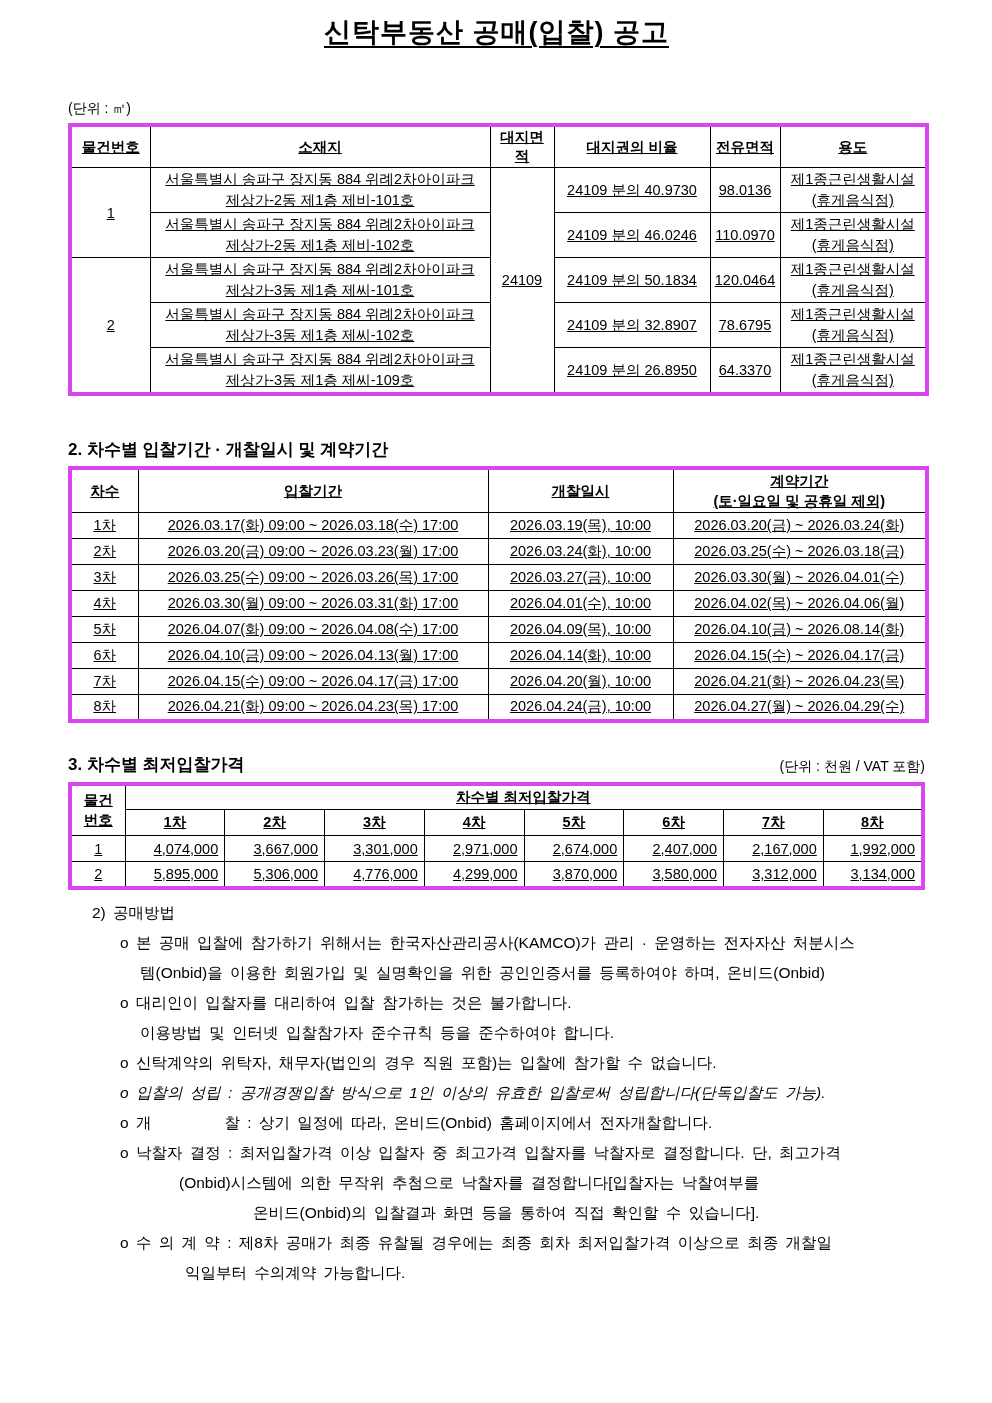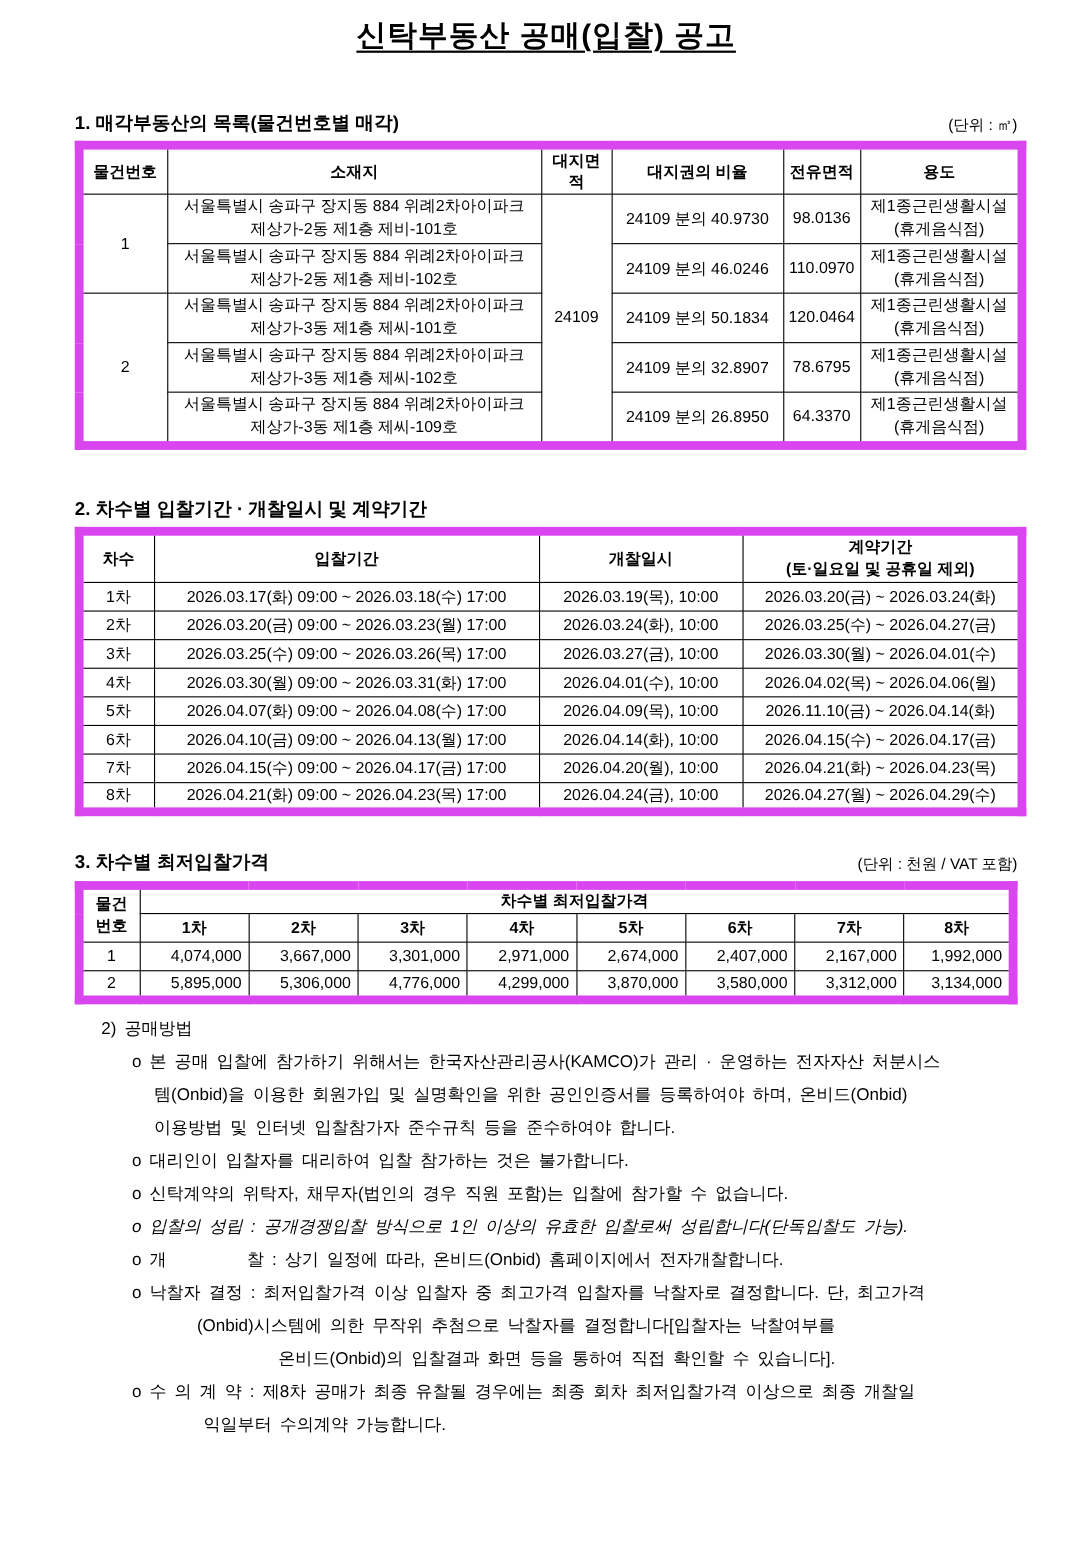--- a/index.html
+++ b/index.html
@@ -10,21 +10,21 @@
   }
   .content{width:857px;margin-left:68px;}
   .doc-title{
     text-align:center;font-size:27px;font-weight:bold;
     margin:14px 0 50px 0;letter-spacing:1px;
   }
   .doc-title span{text-decoration:underline;text-underline-offset:5px;text-decoration-thickness:2px;}
   .sec-head-row{display:flex;justify-content:space-between;align-items:flex-end;margin-bottom:5px;}
   .sec-title{font-size:17px;font-weight:bold;white-space:pre-wrap;}
   .unit-note{font-size:14px;}
-  table{border-collapse:collapse;table-layout:fixed;width:857px;border:8px solid #d946ef;}
+  table{border-collapse:collapse;table-layout:fixed;width:857px;border:4px solid #d946ef;text-decoration:underline;}
   th,td{border:1px solid #000;font-size:14.5px;text-align:center;padding:1px 3px;overflow:hidden;vertical-align:middle;}
   th{font-weight:bold;}
   
   #listing-table{margin-bottom:42px;}
   #listing-table thead tr{height:26px;}
   #listing-table tbody tr{height:44px;}
   #listing-table .two-line div{line-height:21px;}
   
   #schedule-table{margin-bottom:30px;}
   #schedule-table thead tr{height:44px;}
@@ -50,21 +50,20 @@
   }
 </style>
 </head>
 <body>
 
 <div class="content">
 
   <div class="doc-title"><span>신탁부동산 공매(입찰) 공고</span></div>
 
   <div class="sec-head-row">
-    <div class="sec-title">1. 매각부동산의 목록(물건번호별 매각)</div>
     <div class="unit-note">(단위 : ㎡)</div>
   </div>
   <table id="listing-table">
     <colgroup>
       <col style="width:80px">
         <col style="width:340px">
         <col style="width:64px">
       <col style="width:156px">
         <col style="width:70px">
         <col style="width:147px">
@@ -171,39 +170,39 @@
         <tr>
           <td>1차</td>
           <td>2026.03.17(화) 09:00 ~ 2026.03.18(수) 17:00</td>
           <td>2026.03.19(목), 10:00</td>
           <td>2026.03.20(금) ~ 2026.03.24(화)</td>
         </tr>
         <tr>
           <td>2차</td>
           <td>2026.03.20(금) 09:00 ~ 2026.03.23(월) 17:00</td>
           <td>2026.03.24(화), 10:00</td>
-          <td>2026.03.25(수) ~ 2026.04.27(금)</td>
+          <td>2026.03.25(수) ~ 2026.03.18(금)</td>
         </tr>
         <tr>
           <td>3차</td>
           <td>2026.03.25(수) 09:00 ~ 2026.03.26(목) 17:00</td>
           <td>2026.03.27(금), 10:00</td>
           <td>2026.03.30(월) ~ 2026.04.01(수)</td>
         </tr>
         <tr>
           <td>4차</td>
           <td>2026.03.30(월) 09:00 ~ 2026.03.31(화) 17:00</td>
           <td>2026.04.01(수), 10:00</td>
           <td>2026.04.02(목) ~ 2026.04.06(월)</td>
         </tr>
         <tr>
           <td>5차</td>
           <td>2026.04.07(화) 09:00 ~ 2026.04.08(수) 17:00</td>
           <td>2026.04.09(목), 10:00</td>
-          <td>2026.11.10(금) ~ 2026.04.14(화)</td>
+          <td>2026.04.10(금) ~ 2026.08.14(화)</td>
         </tr>
         <tr>
           <td>6차</td>
           <td>2026.04.10(금) 09:00 ~ 2026.04.13(월) 17:00</td>
           <td>2026.04.14(화), 10:00</td>
           <td>2026.04.15(수) ~ 2026.04.17(금)</td>
         </tr>
         <tr>
           <td>7차</td>
           <td>2026.04.15(수) 09:00 ~ 2026.04.17(금) 17:00</td>
@@ -277,22 +276,22 @@
           <td class="price-cell">3,312,000</td>
           <td class="price-cell">3,134,000</td>
         </tr>
       </tbody>
   </table>
 
   <div id="terms-list">
       <div class="terms-line" style="margin-left: 24px;"><span>2) 공매방법</span></div>
       <div class="terms-line" style="margin-left: 52px;"><span>o 본 공매 입찰에 참가하기 위해서는 한국자산관리공사(KAMCO)가 관리 · 운영하는 전자자산 처분시스</span></div>
       <div class="terms-line" style="margin-left: 72px;"><span>템(Onbid)을 이용한 회원가입 및 실명확인을 위한 공인인증서를 등록하여야 하며, 온비드(Onbid)</span></div>
+      <div class="terms-line" style="margin-left: 52px;"><span>o 대리인이 입찰자를 대리하여 입찰 참가하는 것은 불가합니다.</span></div>
       <div class="terms-line" style="margin-left: 72px;"><span>이용방법 및 인터넷 입찰참가자 준수규칙 등을 준수하여야 합니다.</span></div>
-      <div class="terms-line" style="margin-left: 52px;"><span>o 대리인이 입찰자를 대리하여 입찰 참가하는 것은 불가합니다.</span></div>
       <div class="terms-line" style="margin-left: 52px;"><span>o 신탁계약의 위탁자, 채무자(법인의 경우 직원 포함)는 입찰에 참가할 수 없습니다.</span></div>
       <div class="terms-line" style="margin-left: 52px; font-style: italic;"><span>o 입찰의 성립 : 공개경쟁입찰 방식으로 1인 이상의 유효한 입찰로써 성립합니다(단독입찰도 가능).</span></div>
       <div class="terms-line" style="margin-left: 52px;"><span>o 개          찰 : 상기 일정에 따라, 온비드(Onbid) 홈페이지에서 전자개찰합니다.</span></div>
       <div class="terms-line" style="margin-left: 52px;"><span>o 낙찰자 결정 : 최저입찰가격 이상 입찰자 중 최고가격 입찰자를 낙찰자로 결정합니다. 단, 최고가격</span></div>
       <div class="terms-line" style="margin-left: 111px;"><span>(Onbid)시스템에 의한 무작위 추첨으로 낙찰자를 결정합니다[입찰자는 낙찰여부를</span></div>
       <div class="terms-line" style="margin-left: 185px;"><span>온비드(Onbid)의 입찰결과 화면 등을 통하여 직접 확인할 수 있습니다].</span></div>
       <div class="terms-line" style="margin-left: 52px;"><span>o 수 의 계 약 : 제8차 공매가 최종 유찰될 경우에는 최종 회차 최저입찰가격 이상으로 최종 개찰일</span></div>
       <div class="terms-line" style="margin-left: 117px;"><span>익일부터 수의계약 가능합니다.</span></div>
     </div>
 

